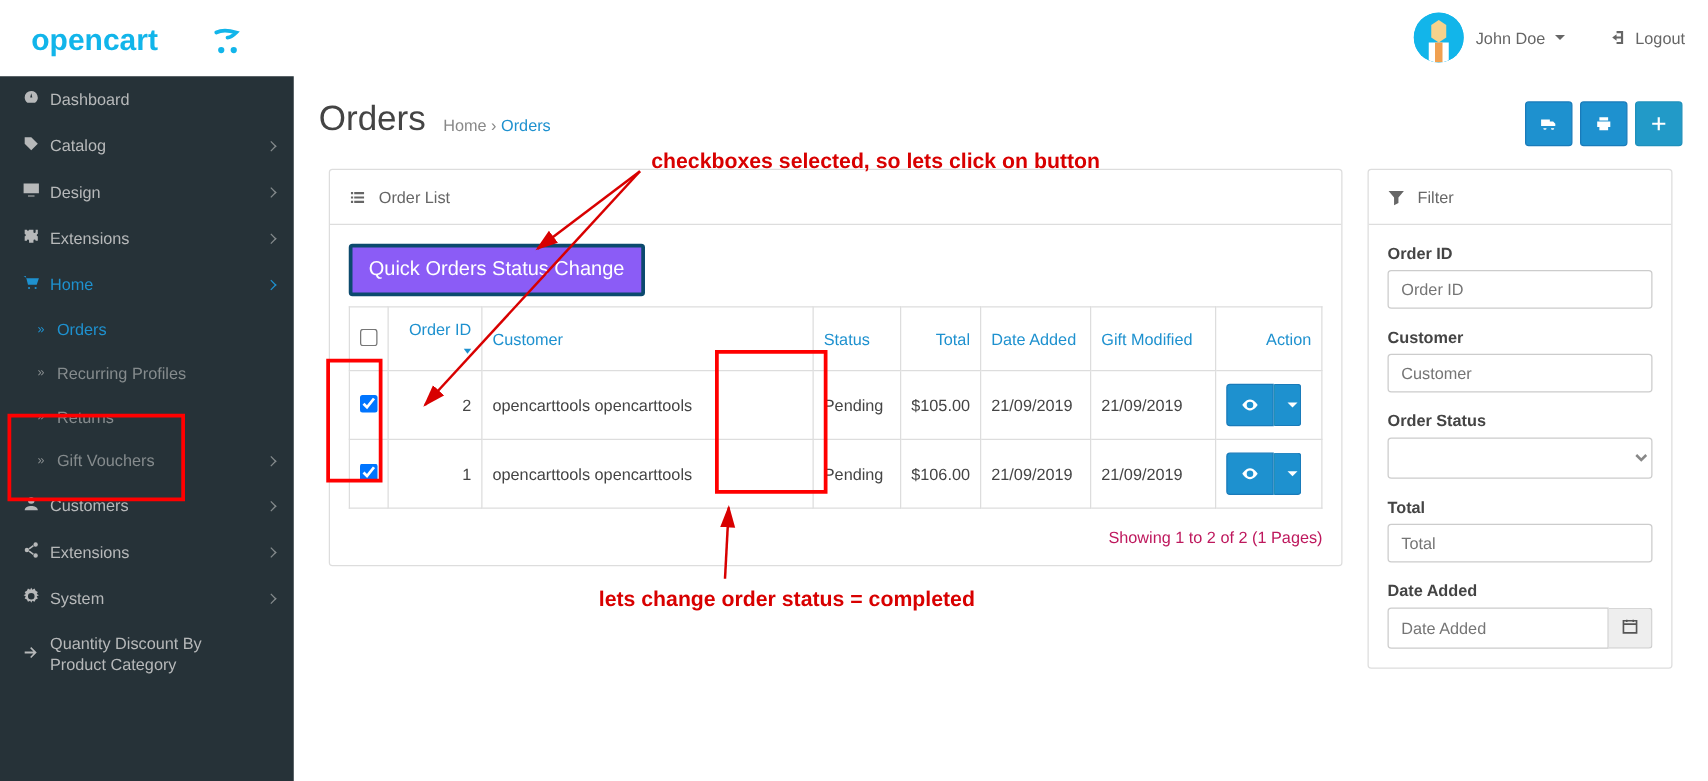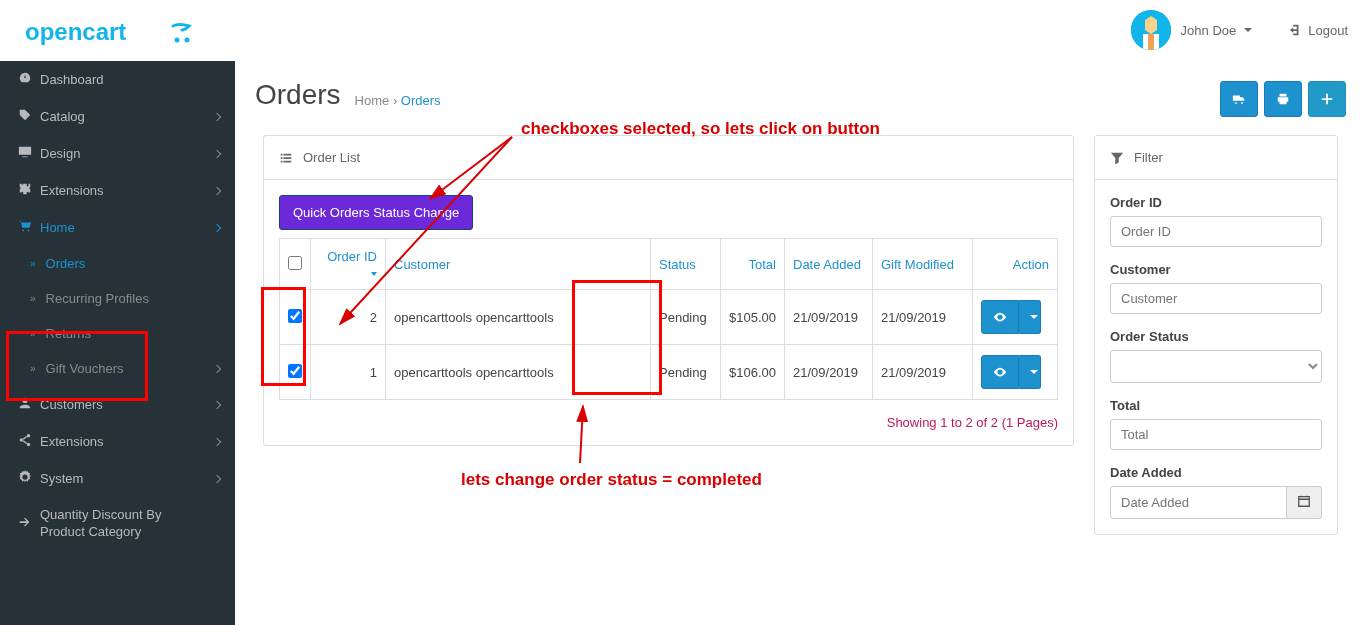--- a/index.html
+++ b/index.html
@@ -47,21 +47,21 @@
 .btn-group .btn:last-child { border-top-right-radius: 3px; border-bottom-right-radius: 3px; min-width: 22px; border-left: 1px solid #1f90bb; }
 
 .row { display: flex; padding: 0 28px; gap: 20px; }
 .col-main { flex: 1; }
 .col-side { width: 244px; }
 
 .panel { border: 1px solid #ddd; border-radius: 3px; background: #fff; }
 .panel-heading { padding: 14px 15px; border-bottom: 1px solid #ddd; color: #666; font-size: 13px; display: flex; align-items: center; gap: 10px; }
 .panel-body { padding: 15px; }
 
-.quick-btn { padding: 9px 13px; background: #6d28d9; color: #fff; border-radius: 3px; border: 1px solid #0c4a6e; cursor: pointer; font-size: 13px; margin-bottom: 0; display: inline-block; }
+.quick-btn { padding: 9px 13px; background: #8b5cf6; color: #fff; border-radius: 3px; border: 3px solid #0c4a6e; cursor: pointer; font-size: 16px; margin-bottom: 0; display: inline-block; }
 
 table { border-collapse: collapse; width: 100%; margin-top: 8px; }
 th, td { border: 1px solid #ddd; padding: 10px 8px; font-size: 13px; text-align: left; vertical-align: middle; }
 th { color: #1e91cf; font-weight: normal; cursor: pointer; }
 th a { color: #1e91cf; }
 .text-right { text-align: right; }
 .text-center { text-align: center; }
 .action-col { width: 85px; margin-top: 19px; }
 .chk { width: 14px; height: 14px; }
 
@@ -354,21 +354,21 @@
           </div>
         </div>
       </div>
     </div>
   </div>
 
   <div class="red-box" style="left:26px; top:226px; width:45px; height:99px"></div>
   <div class="red-box" style="left:337px; top:219px; width:90px; height:115px"></div>
 
   <div class="annotation" style="left:286px; top:58px">checkboxes selected, so lets click on button</div>
-  <div class="annotation" style="left:226px; top:409px">lets change order status = completed</div>
+  <div class="annotation" style="left:244px; top:409px">lets change order status = completed</div>
 
   <svg class="arrows" width="1131" height="564">
     <defs>
       <marker id="ah" markerWidth="10" markerHeight="10" refX="8" refY="3" orient="auto">
         <path d="M0,0 L0,6 L9,3 z" fill="#d80000"></path>
       </marker>
     </defs>
     <line x1="277" y1="76" x2="195" y2="138" stroke="#d80000" stroke-width="2" marker-end="url(#ah)"></line>
     <line x1="277" y1="76" x2="105" y2="263" stroke="#d80000" stroke-width="2" marker-end="url(#ah)"></line>
     <line x1="345" y1="402" x2="348" y2="345" stroke="#d80000" stroke-width="2" marker-end="url(#ah)"></line>

